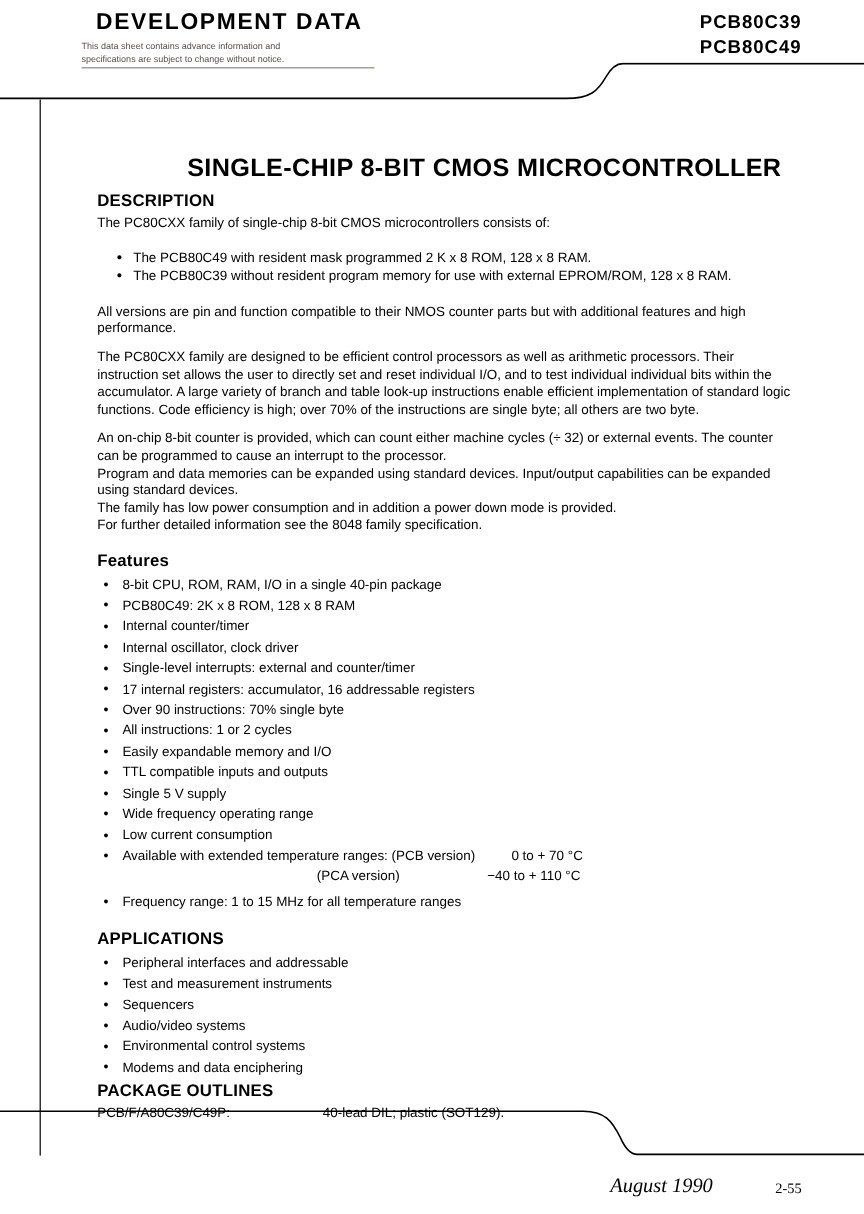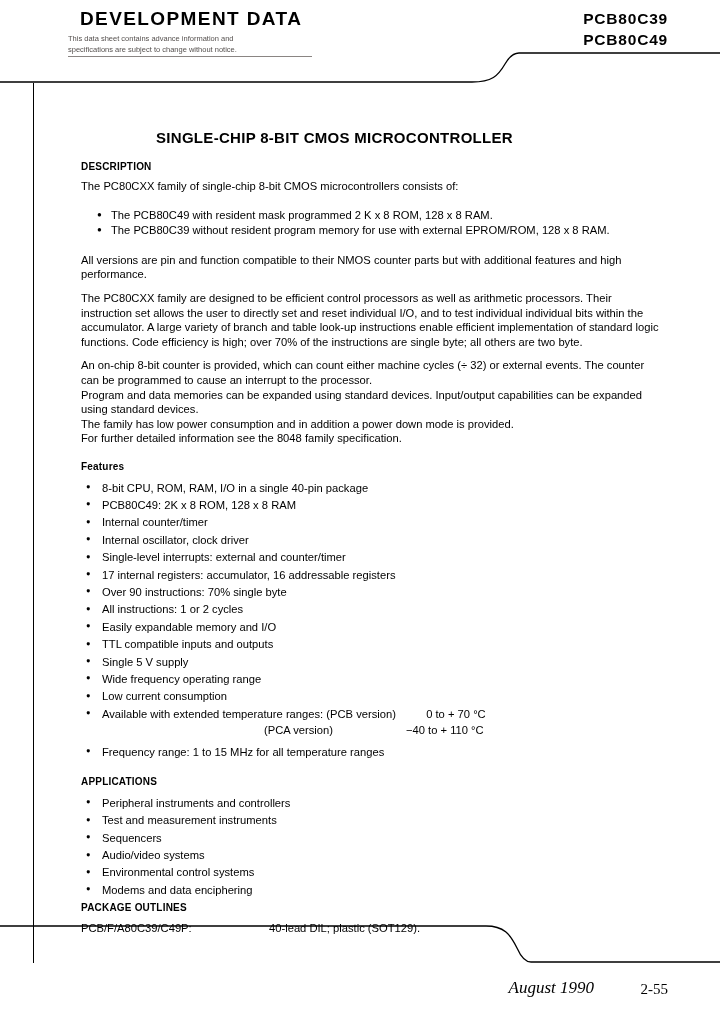--- a/index.html
+++ b/index.html
@@ -81,37 +81,37 @@
     width: 1px;
     height: 880px;
     background: #000;
   }
 
   
   .doc-title {
     position: absolute;
     left: 156px;
     top: 129px;
-    font-size: 15px;
+    font-size: 21px;
     font-weight: bold;
     letter-spacing: 0.3px;
     white-space: nowrap;
   }
 
   .content {
     position: absolute;
     left: 81px;
     top: 160px;
     width: 580px;
     font-size: 11.2px;
     line-height: 14.6px;
   }
 
   h2.sec {
-    font-size: 10px;
+    font-size: 14px;
     font-weight: bold;
     margin: 0 0 4px 0;
     letter-spacing: 0.2px;
   }
   h2.sec.spaced { margin-top: 14px; }
 
   p.para {
     margin: 0 0 9px 0;
   }
   p.tight { margin: 0; }
@@ -189,21 +189,21 @@
     font-size: 17px;
     font-style: italic;
     font-family: "Liberation Serif", serif;
     white-space: nowrap;
     text-align: center;
   }
   .footer-page {
     position: absolute;
     right: 52px;
     bottom: 14px;
-    font-size: 15px;
+    font-size: 12px;
     font-family: "Liberation Serif", serif;
     white-space: nowrap;
   }
 </style>
 </head>
 <body>
 
 <div class="page">
 
   <div class="hdr-title">DEVELOPMENT  DATA</div>
@@ -282,21 +282,21 @@
       </div>
 
       <ul class="dotlist" style="margin-top:7px">
         <li>Frequency range: 1 to 15 MHz for all temperature ranges</li>
       </ul>
     </div>
 
     <div class="apps-wrap">
       <h2 class="sec" style="margin-bottom:6px">APPLICATIONS</h2>
       <ul class="dotlist">
-        <li>Peripheral instruments and controllers</li>
+        <li>Peripheral interfaces and addressable</li>
         <li>Test and measurement instruments</li>
         <li>Sequencers</li>
         <li>Audio/video systems</li>
         <li>Environmental control systems</li>
         <li>Modems and data enciphering</li>
       </ul>
     </div>
 
     <div class="pkg-wrap">
       <h2 class="sec" style="margin-bottom:5px">PACKAGE OUTLINES</h2>

